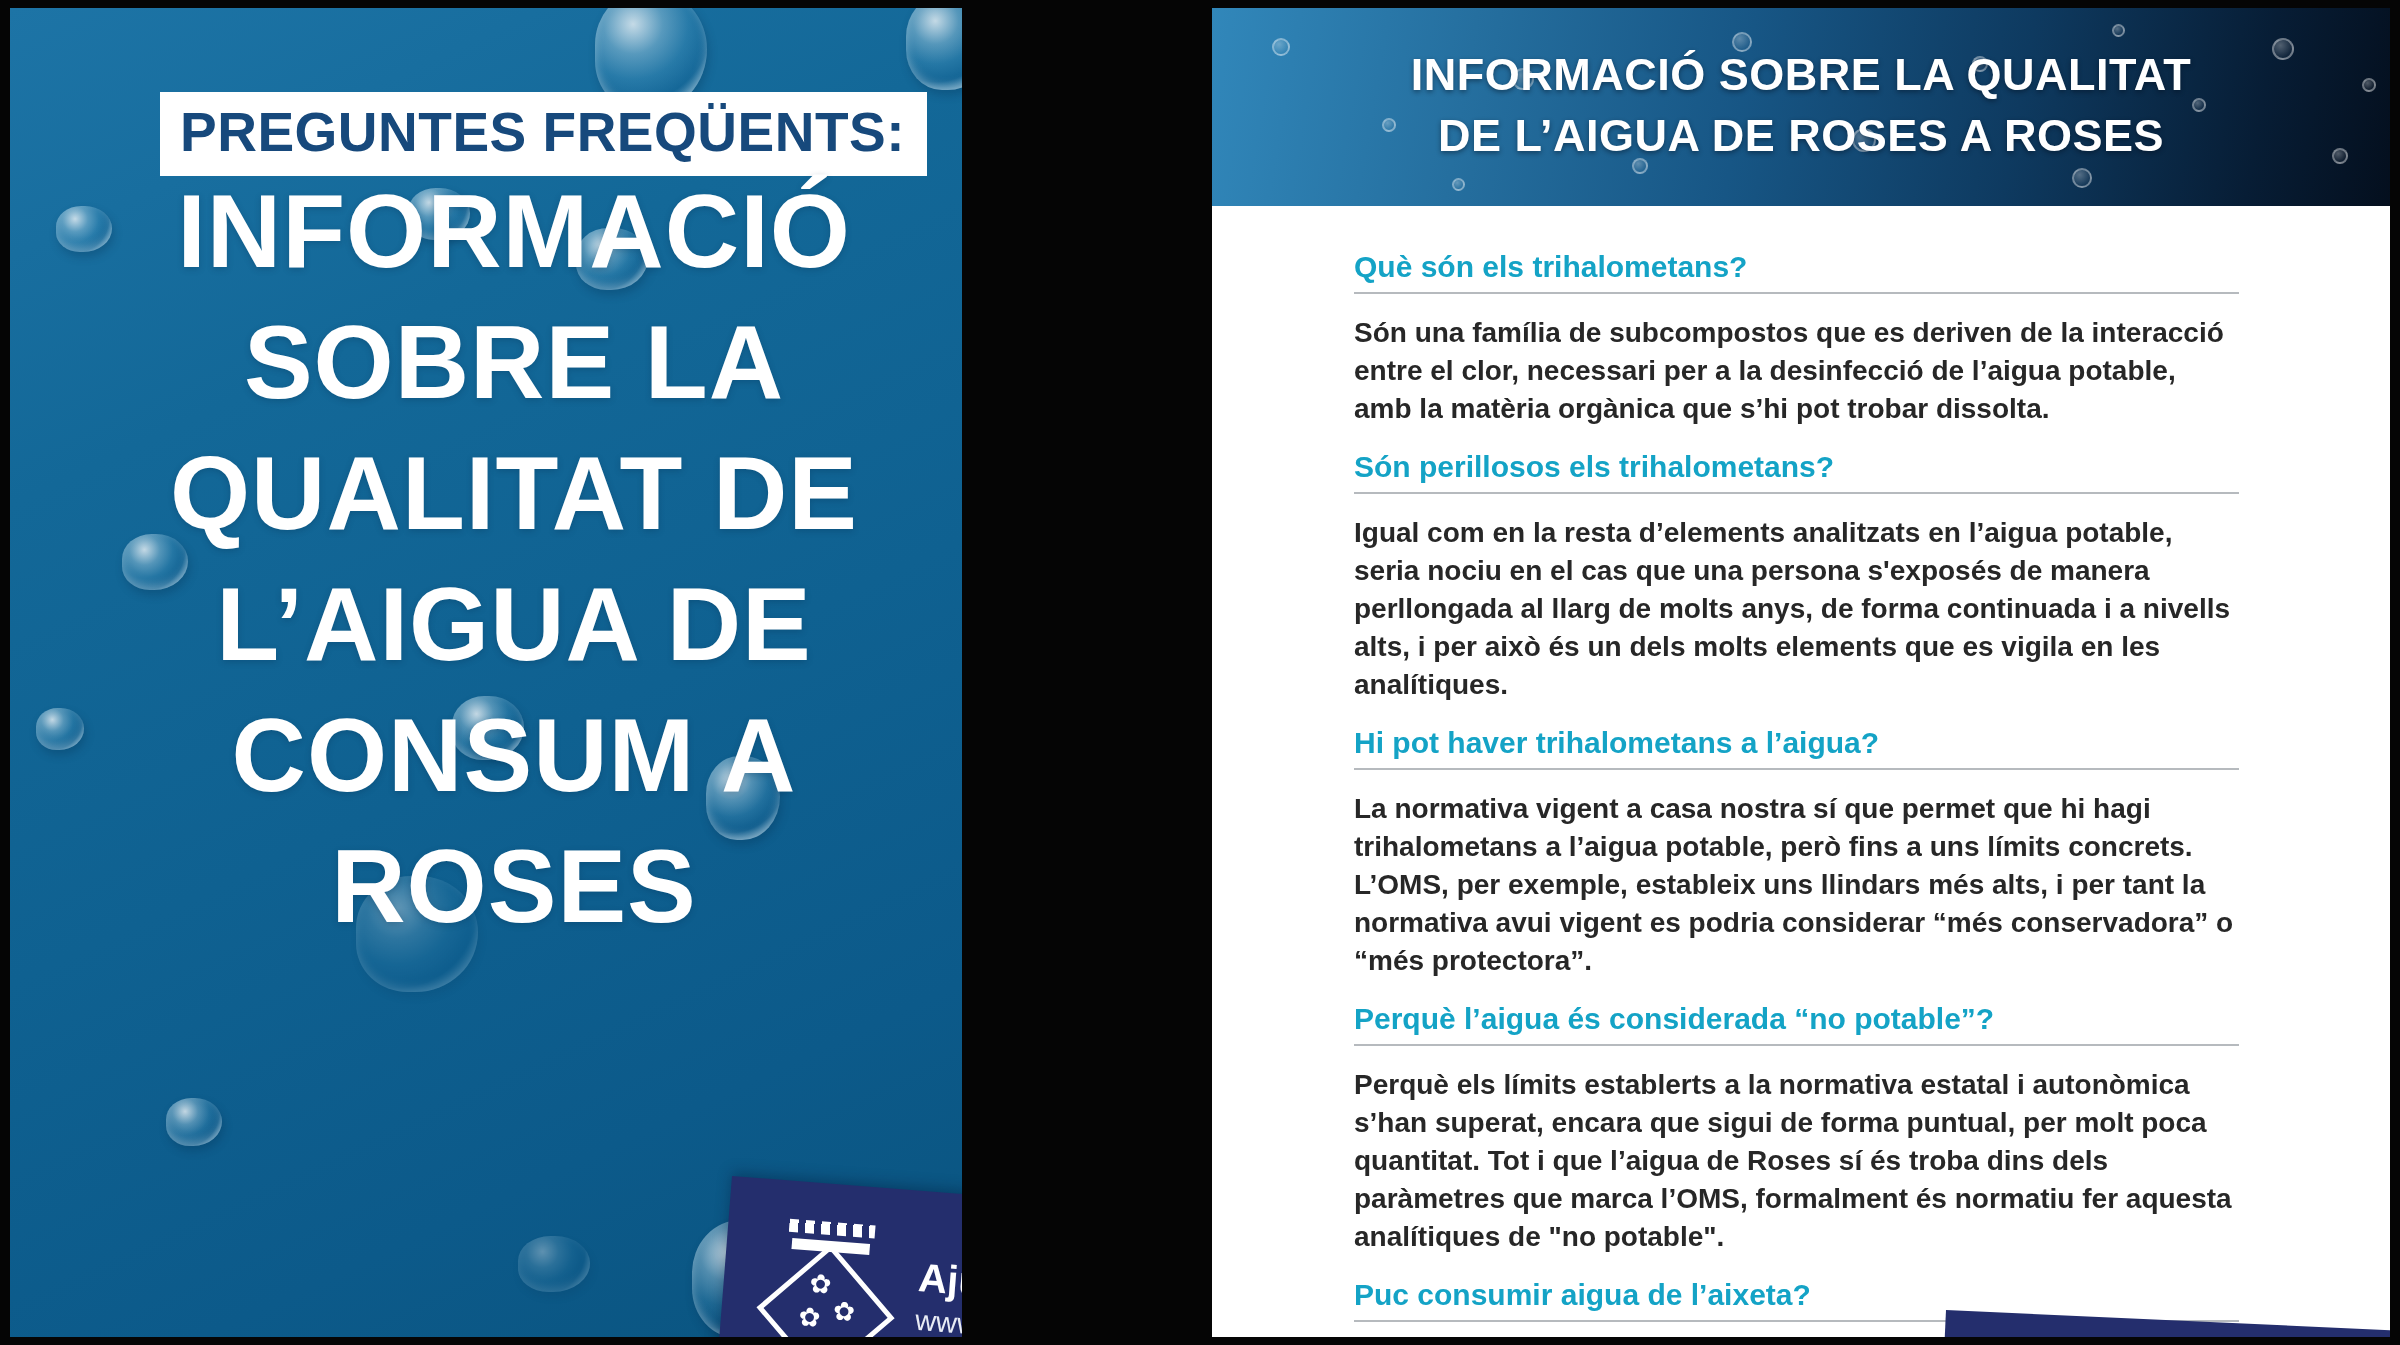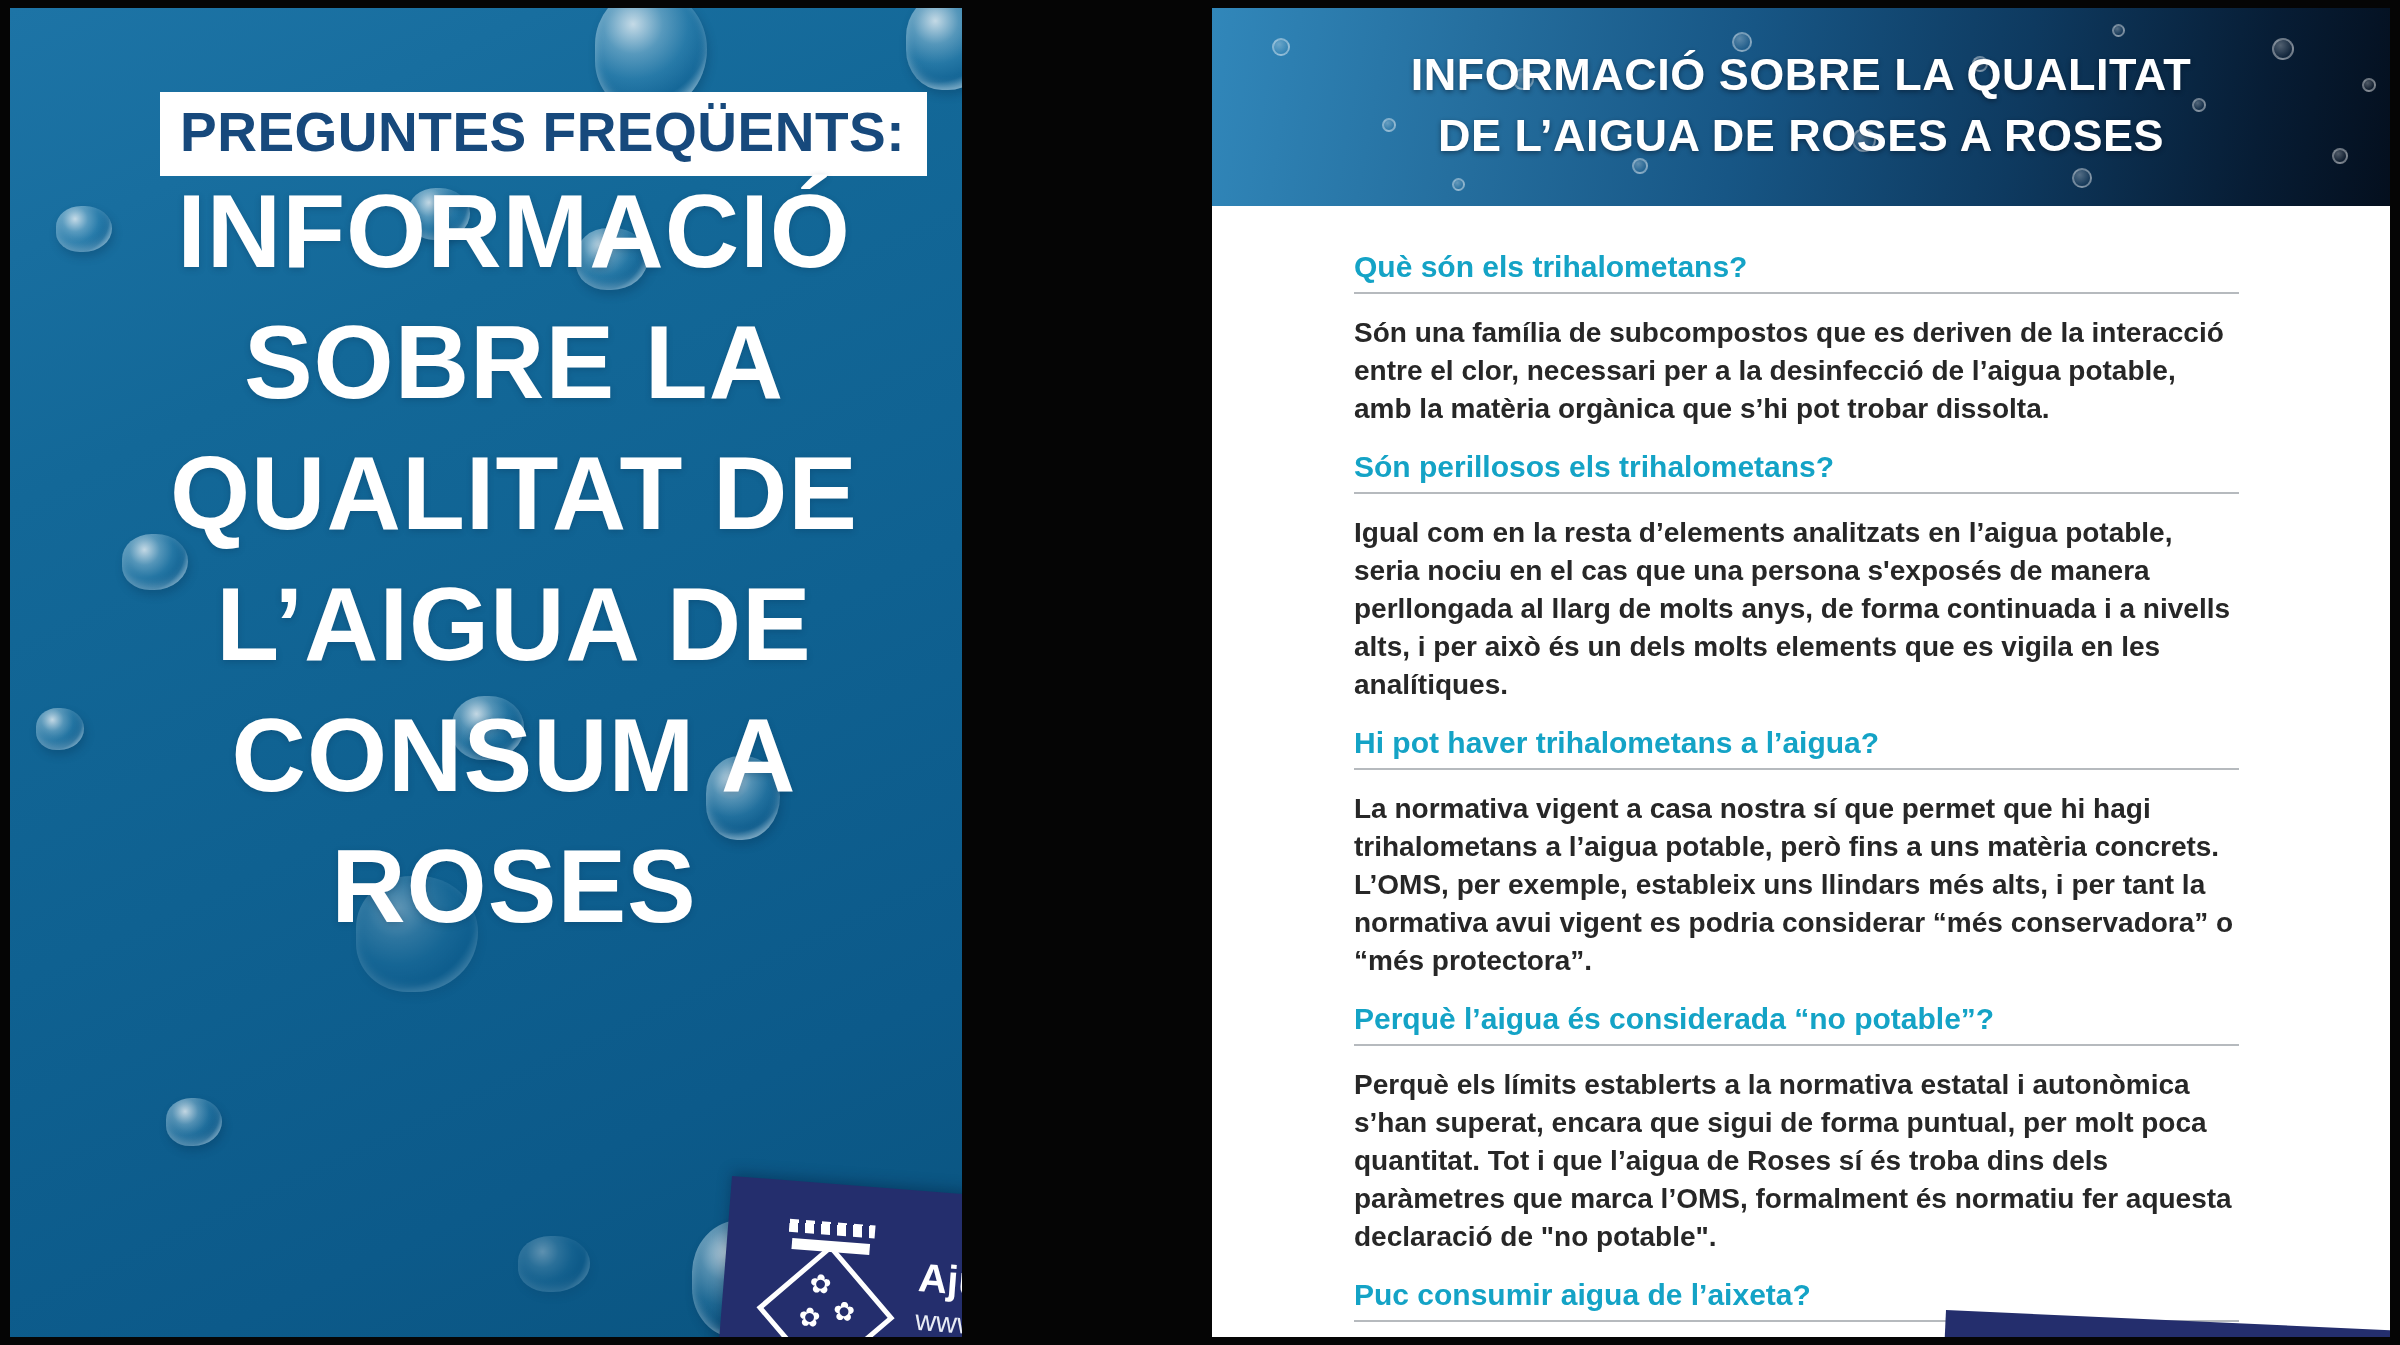--- a/index.html
+++ b/index.html
@@ -139,26 +139,26 @@
         <p>Són una família de subcompostos que es deriven de la interacció entre el clor, necessari per a la desinfecció de l’aigua potable, amb la matèria orgànica que s’hi pot trobar dissolta.</p>
       </section>
       <section class="faq">
         <h2>Són perillosos els trihalometans?</h2>
         <hr>
         <p>Igual com en la resta d’elements analitzats en l’aigua potable, seria nociu en el cas que una persona s'exposés de manera perllongada al llarg de molts anys, de forma continuada i a nivells alts, i per això és un dels molts elements que es vigila en les analítiques.</p>
       </section>
       <section class="faq">
         <h2>Hi pot haver trihalometans a l’aigua?</h2>
         <hr>
-        <p>La normativa vigent a casa nostra sí que permet que hi hagi trihalometans a l’aigua potable, però fins a uns matèria concrets. L’OMS, per exemple, estableix uns llindars més alts, i per tant la normativa avui vigent es podria considerar “més conservadora” o “més protectora”.</p>
+        <p>La normativa vigent a casa nostra sí que permet que hi hagi trihalometans a l’aigua potable, però fins a uns límits concrets. L’OMS, per exemple, estableix uns llindars més alts, i per tant la normativa avui vigent es podria considerar “més conservadora” o “més protectora”.</p>
       </section>
       <section class="faq">
         <h2>Perquè l’aigua és considerada “no potable”?</h2>
         <hr>
-        <p>Perquè els límits establerts a la normativa estatal i autonòmica s’han superat, encara que sigui de forma puntual, per molt poca quantitat. Tot i que l’aigua de Roses sí és troba dins dels paràmetres que marca l’OMS, formalment és normatiu fer aquesta declaració de "no potable".</p>
+        <p>Perquè els límits establerts a la normativa estatal i autonòmica s’han superat, encara que sigui de forma puntual, per molt poca quantitat. Tot i que l’aigua de Roses sí és troba dins dels paràmetres que marca l’OMS, formalment és normatiu fer aquesta analítiques de "no potable".</p>
       </section>
       <section class="faq">
         <h2>Puc consumir aigua de l’aixeta?</h2>
         <hr>
 
       </section>
     </div>
 
     <div class="corner-wedge"></div>
   </div>

